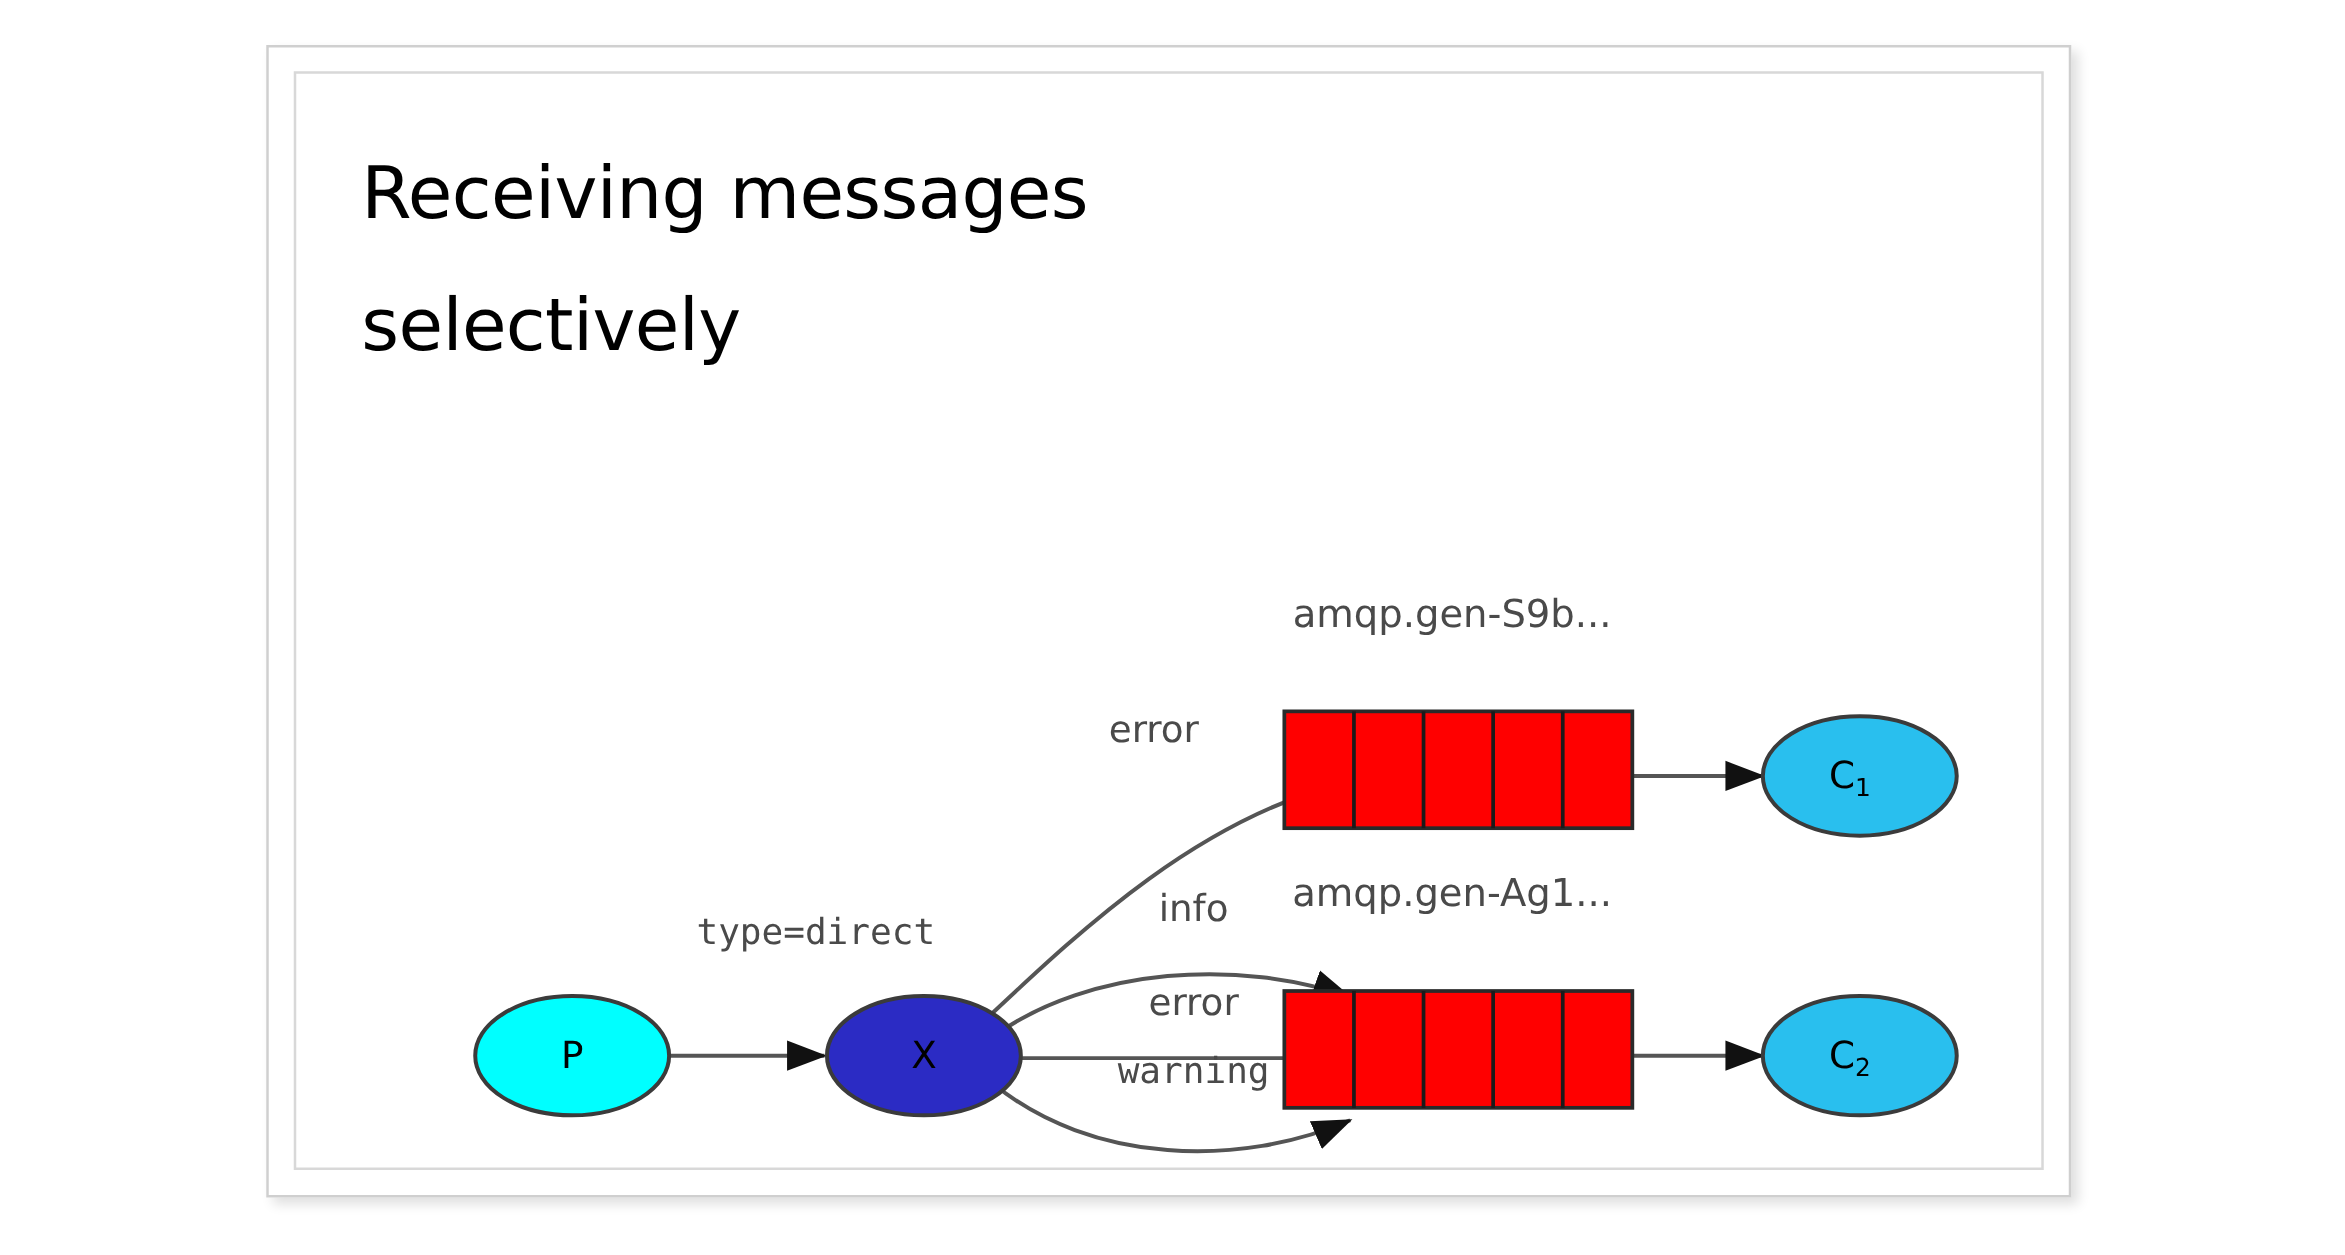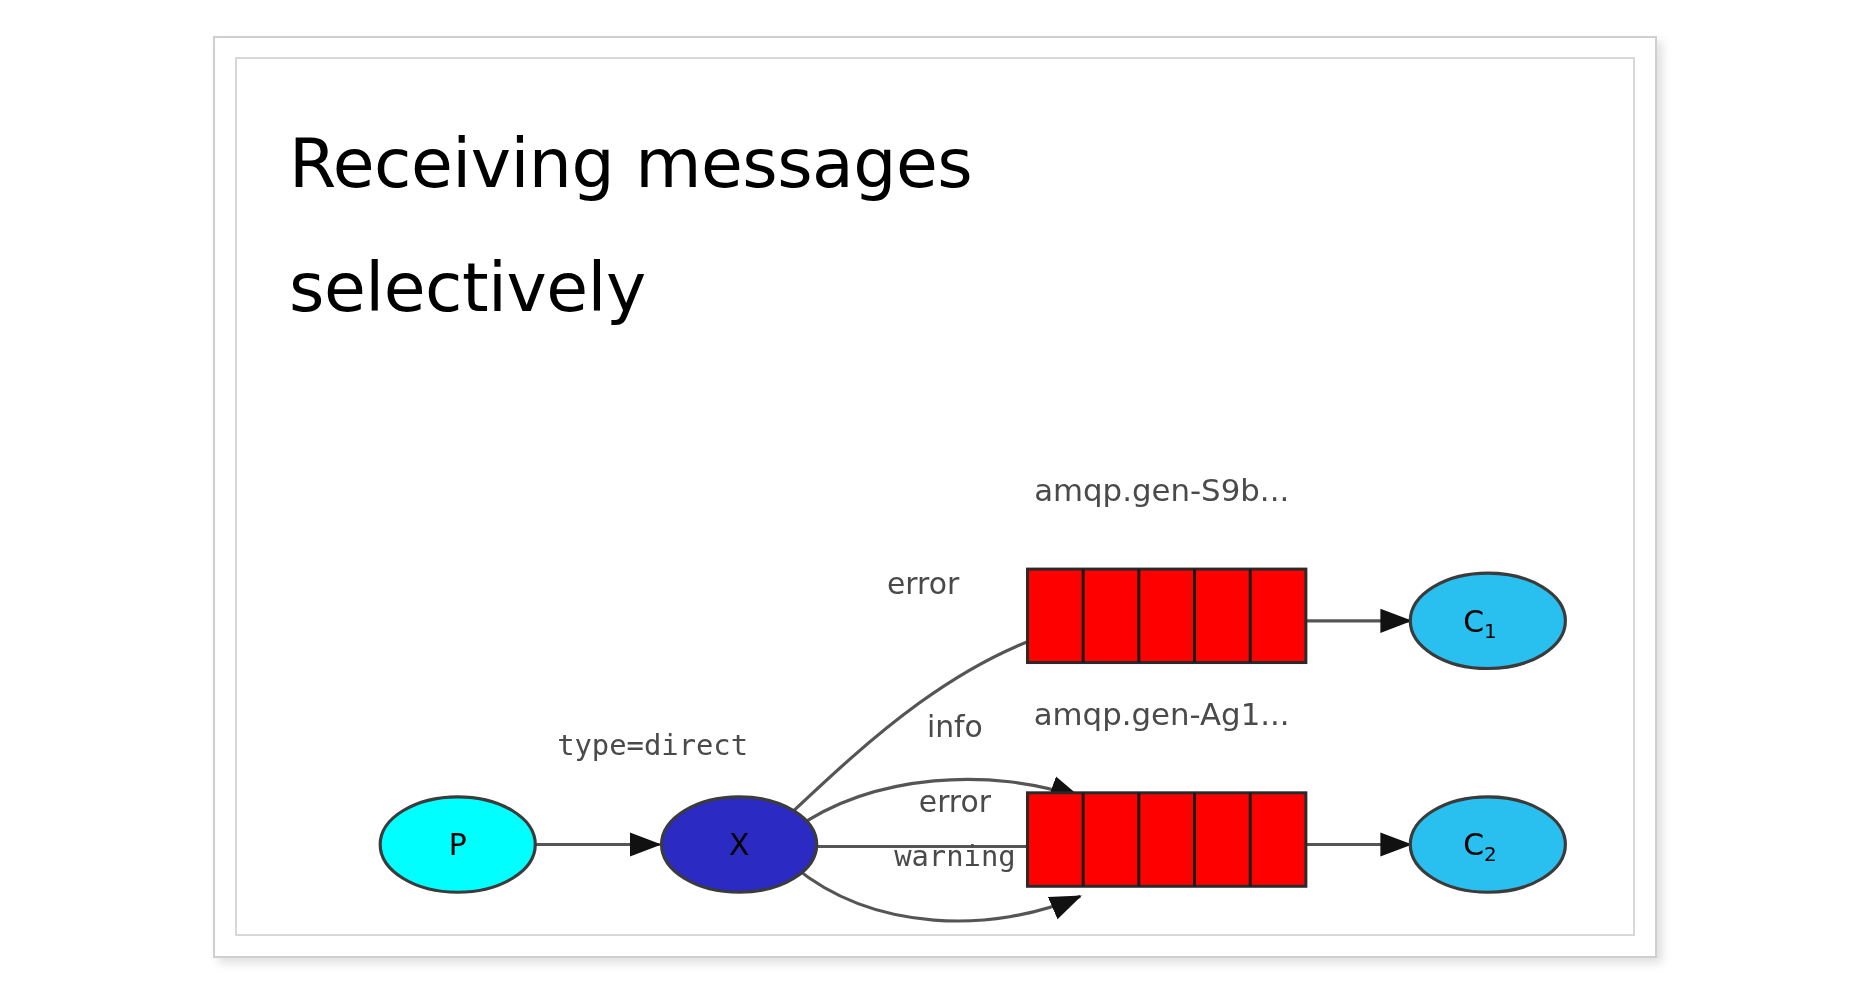--- a/index.html
+++ b/index.html
@@ -44,21 +44,21 @@
     box-sizing: border-box;
   }
 
   
   .slide-title {
     position: absolute;
     left: 52px;
     top: 43px;
     width: 1180px;
     font-family: "DejaVu Sans", sans-serif;
-    font-size: 68px;
+    font-size: 58px;
     font-weight: 400;
     line-height: 1.82;
     color: #000000;
     letter-spacing: -0.5px;
     white-space: pre-line;
   }
 
   
   .diagram-stage {
     position: absolute;

